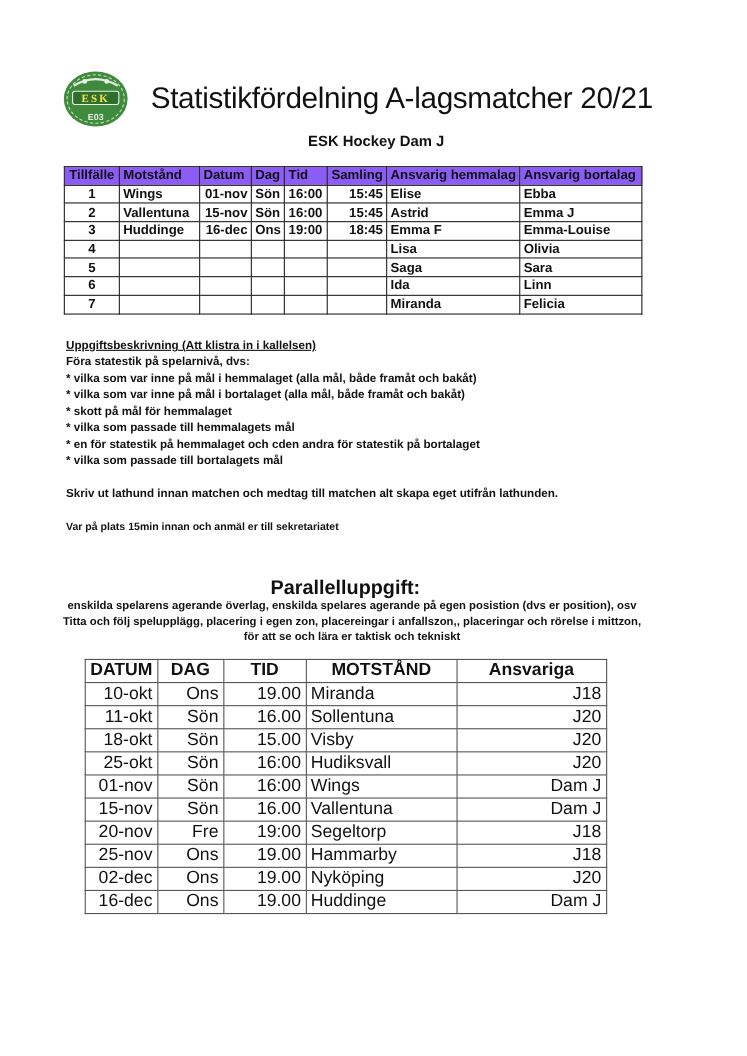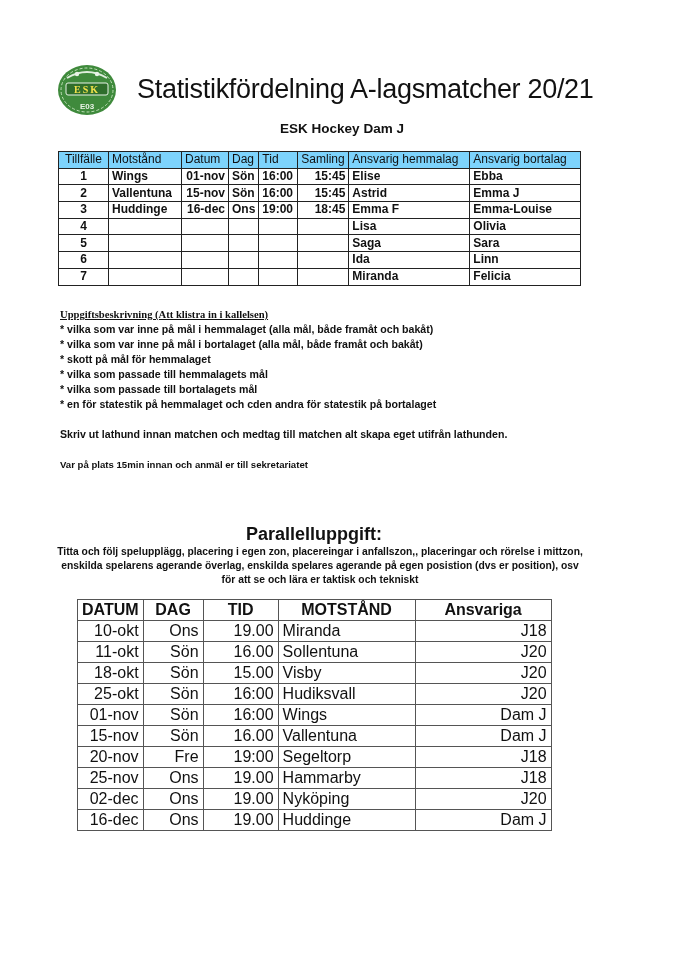--- a/index.html
+++ b/index.html
@@ -7,27 +7,27 @@
          font-family: "Liberation Sans", "DejaVu Sans", sans-serif; color: #111; }
   .abs { position: absolute; }
 
   .logo { left: 57px; top: 64px; width: 60px; height: 52px; }
   .title { left: 137px; top: 74px; font-size: 27px; font-weight: normal; letter-spacing: -0.3px; white-space: nowrap; color: #111; }
   .subtitle { left: 0; width: 628px; top: 121px; text-align: center; font-size: 13.5px; font-weight: bold; margin-left: 28px; }
 
   table { border-collapse: collapse; }
   .t1 { left: 58px; top: 151px; font-size: 12px; font-weight: bold; }
   .t1 td, .t1 th { border: 1px solid #222; padding: 0 3px; height: 15.7px; line-height: 15px; white-space: nowrap; }
-  .t1 th { background: #7dd3fc; text-align: left; font-weight: normal; margin-left: 38px; }
+  .t1 th { background: #8b5cf6; text-align: left; font-weight: bold; margin-left: 38px; }
   .t1 th.c0 { text-align: center; }
   .t1 td.c0 { text-align: center; }
   .t1 td.right { text-align: right; }
 
   .desc { left: 60px; top: 307px; font-size: 10.6px; font-weight: bold; line-height: 15px; }
-  .desc .u { text-decoration: underline; font-family: Liberation Serif, serif; }
+  .desc .u { text-decoration: underline; }
   .desc p { margin: 0; white-space: nowrap; }
   .gap { height: 15px; }
   .small { font-size: 9.6px; }
 
   .pheading { left: 0; width: 628px; top: 524px; text-align: center; font-size: 18px; font-weight: bold; }
   .ptext { left: 30px; width: 580px; top: 545px; text-align: center; font-size: 10.3px; font-weight: bold; line-height: 14px; }
 
   .t2 { left: 77px; top: 599px; font-size: 16px; }
   .t2 td, .t2 th { border: 1px solid #555; height: 20px; line-height: 20px; padding: 0 4px; white-space: nowrap; }
   .t2 th { font-weight: bold; text-align: center; }
@@ -146,36 +146,37 @@
       <td></td>
       <td class="right"></td>
       <td>Miranda</td>
       <td>Felicia</td>
     </tr>
   </tbody>
 </table>
 
 <div class="abs desc">
   <p class="u">Uppgiftsbeskrivning (Att klistra in i kallelsen)</p>
+  <p>Föra statestik på spelarnivå, dvs:</p>
   <p>* vilka som var inne på mål i hemmalaget (alla mål, både framåt och bakåt)</p>
   <p>* vilka som var inne på mål i bortalaget (alla mål, både framåt och bakåt)</p>
   <p>* skott på mål för hemmalaget</p>
   <p>* vilka som passade till hemmalagets mål</p>
+  <p>* en för statestik på hemmalaget och cden andra för statestik på bortalaget</p>
   <p>* vilka som passade till bortalagets mål</p>
-  <p>* en för statestik på hemmalaget och cden andra för statestik på bortalaget</p>
   <div class="gap"></div>
   <p>Skriv ut lathund innan matchen och medtag till matchen alt skapa eget utifrån lathunden.</p>
   <div class="gap"></div>
   <p class="small">Var på plats 15min innan och anmäl er till sekretariatet</p>
 </div>
 
 <div class="abs pheading">Parallelluppgift:</div>
 <div class="abs ptext">
+  <div>enskilda spelarens agerande överlag, enskilda spelares agerande på egen posistion (dvs er position),  osv</div>
   <div>Titta och följ spelupplägg, placering i egen zon, placereingar i anfallszon,, placeringar och rörelse i mittzon,</div>
-  <div>enskilda spelarens agerande överlag, enskilda spelares agerande på egen posistion (dvs er position),  osv</div>
   <div>för att se och lära er taktisk och tekniskt</div>
 </div>
 
 <table class="abs t2">
   <colgroup>
     <col style="width:63px">
       <col style="width:60px">
       <col style="width:75px">
       <col style="width:137px">
       <col style="width:136px">

